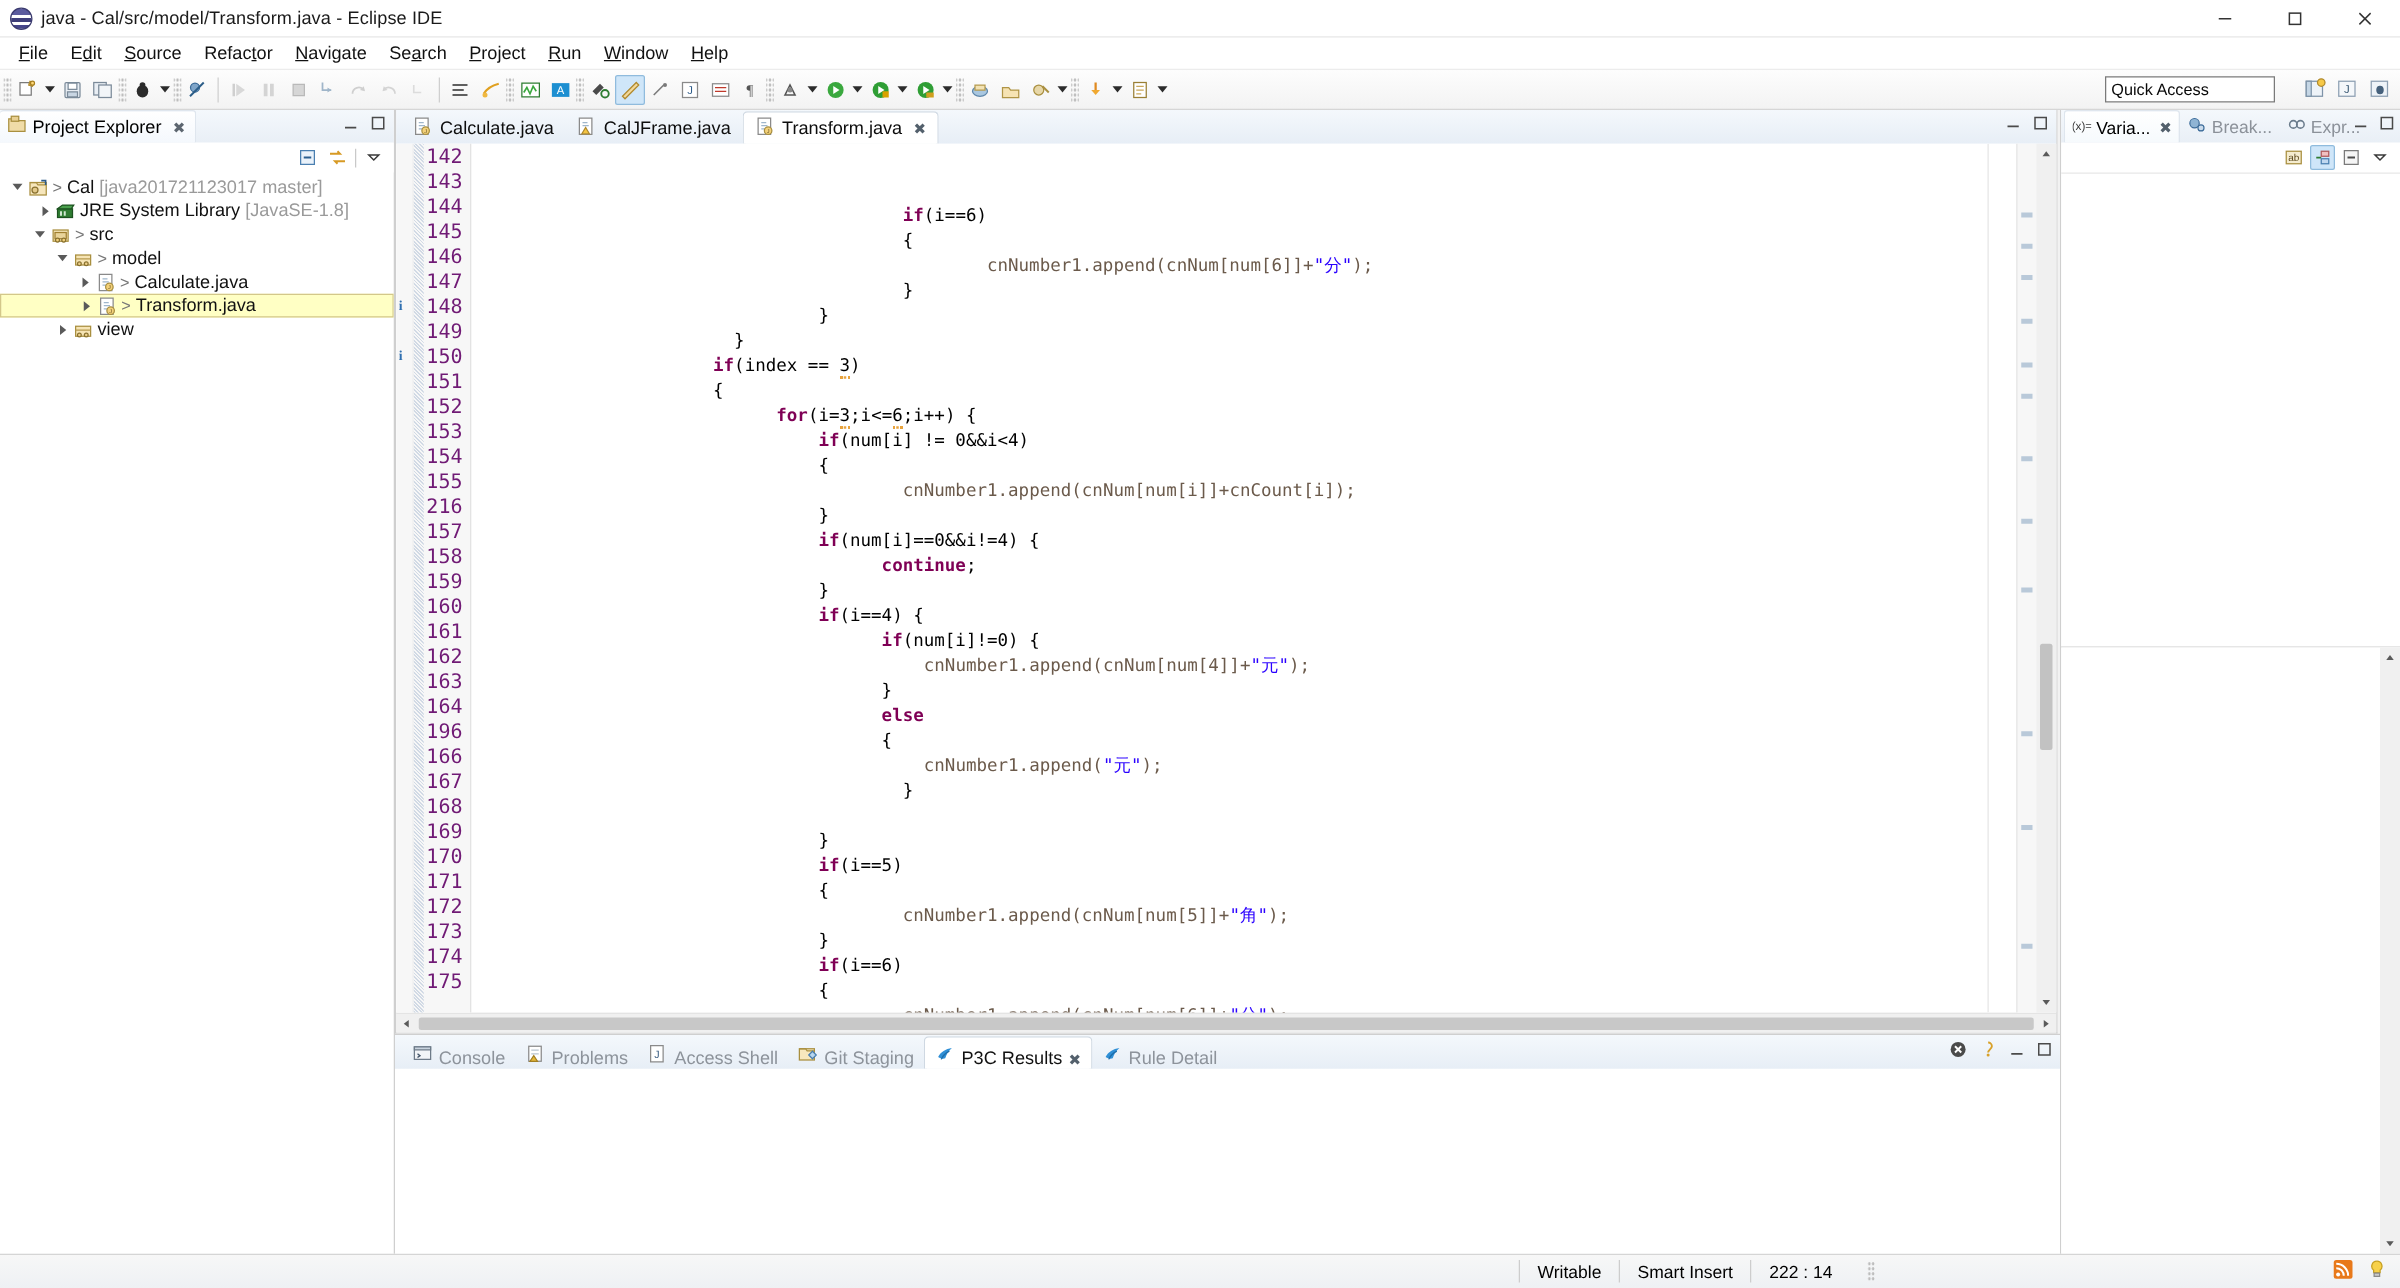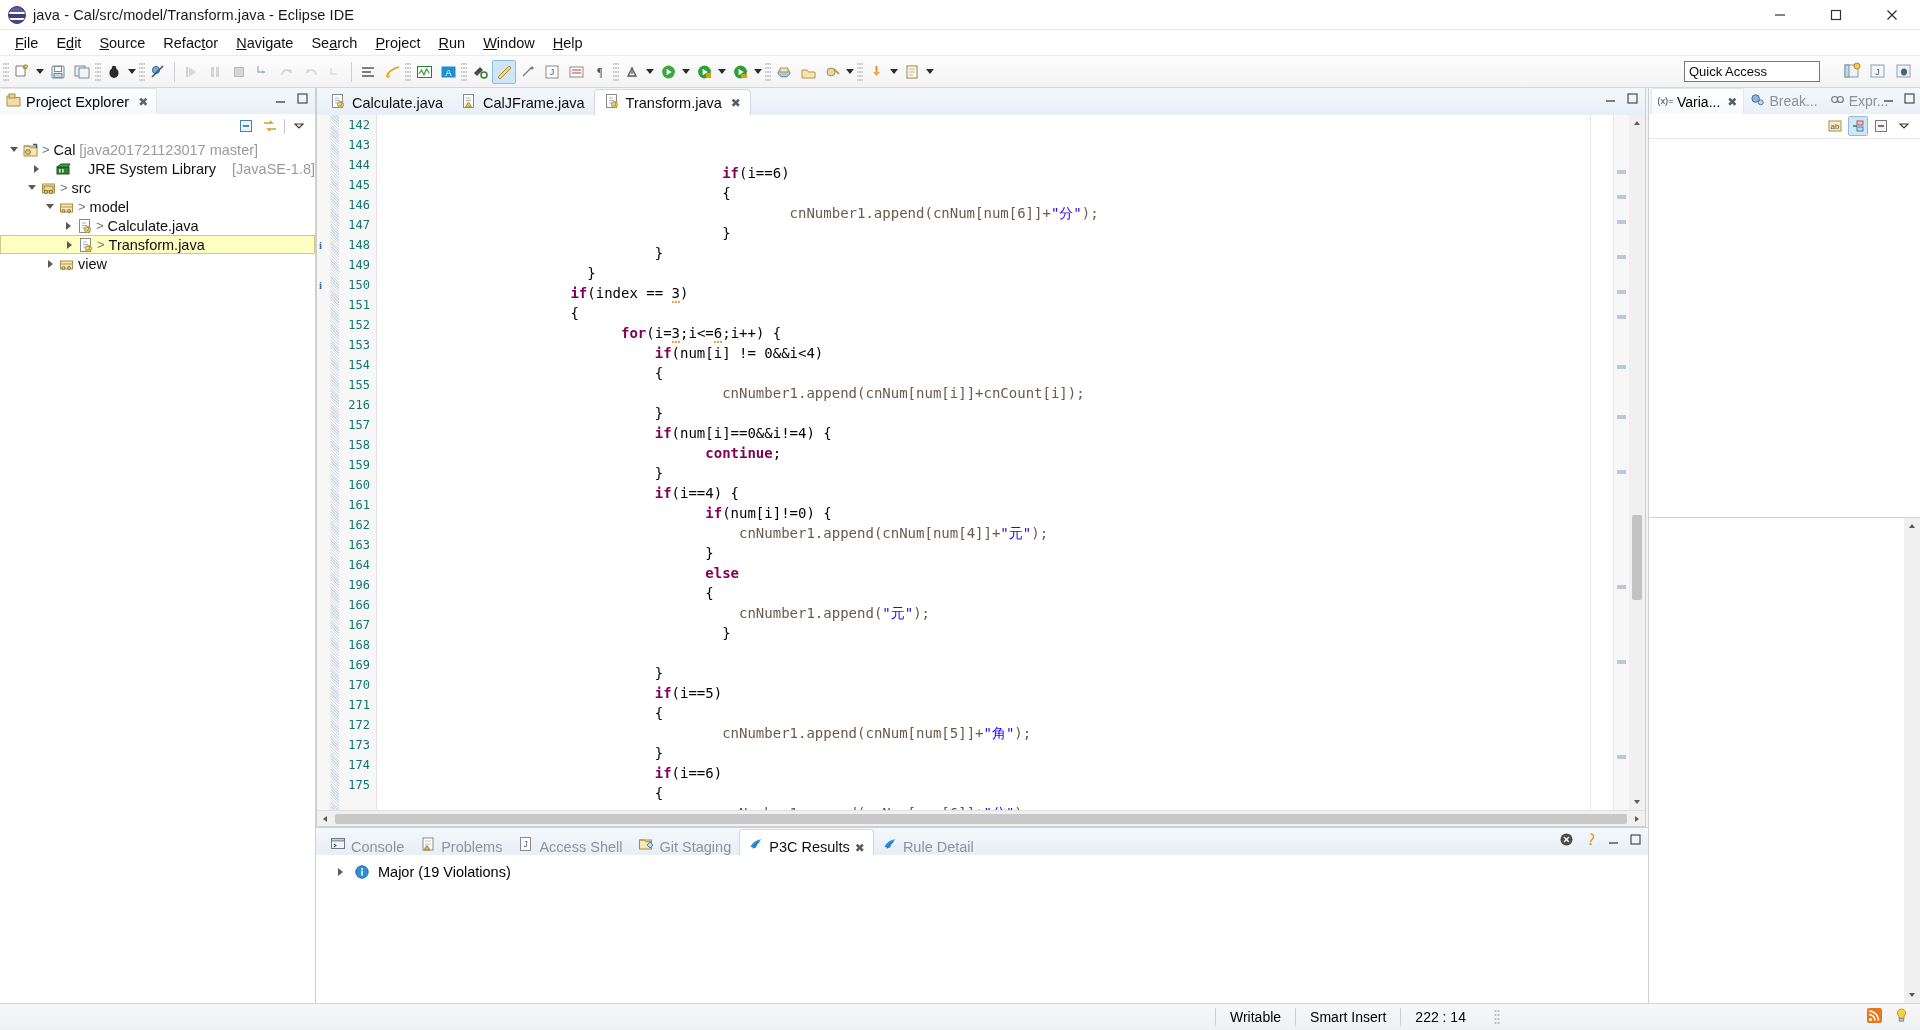--- a/index.html
+++ b/index.html
@@ -245,23 +245,23 @@
   }
   #marker-col {
     width: 14px; flex:none;
     background: #f7f7f7;
     border-right: 1px solid #ededed;
     position: relative;
   }
   #gutter {
     width: 46px; flex:none;
     background: #f7f7f7;
-    color: #0f766e;
+    color: #701a75;
     font-family: "DejaVu Sans Mono", monospace;
-    font-size: 12px;
+    font-size: 16px;
     text-align: right;
     padding-right: 6px;
     position: relative;
     border-right: 1px solid #e3e3e3;
   }
   #gutter .gstripe {
     position:absolute; left:0; top:0; bottom:0; width:8px;
     background-image: repeating-linear-gradient(45deg,#cfd8e4 0 1px, #f7f7f7 1px 2px);
     opacity:.95;
   }
@@ -720,21 +720,21 @@
               <rect x="1" y="4" width="13" height="10" fill="#f6e6bc" stroke="#a98f3f"></rect>
               <path d="M1 4h5l1.3 1.8H14" fill="none" stroke="#a98f3f"></path>
               <circle cx="5" cy="10" r="2.4" fill="#e3c98a" stroke="#8a7230"></circle>
               <path d="M10 2.5h3.5v3.5" fill="none" stroke="#2e5c8a" stroke-width="1.3"></path>
             </svg>
           </span>
           <span class="tgt">&gt;</span>
           <span class="tlabel">Cal</span>
           <span class="tdim">[java201721123017 master]</span>
         </div>
-        <div class="trow" style="padding-left: 28px; justify-content: space-between;">
+        <div class="trow" style="padding-left: 28px;">
           <span class="twist">
             <span class="chev-r"></span>
           </span>
           <span class="ticon">
             <svg width="16" height="16" viewBox="0 0 16 16">
               <rect x="1" y="6" width="12" height="7" fill="#2f7d32" stroke="#1d5220"></rect>
               <path d="M1 6l4-3h9l-2 3z" fill="#4aa04d" stroke="#1d5220"></path>
               <rect x="3" y="8" width="1.6" height="3.6" fill="#cfe8d0"></rect>
               <rect x="6" y="8" width="1.6" height="3.6" fill="#cfe8d0"></rect>
             </svg>
@@ -1022,35 +1022,20 @@
               </svg>
           </span>
           <span>
             <svg width="13" height="13" viewBox="0 0 13 13">
                 <rect x="2" y="2" width="9" height="9" fill="none" stroke="#4a4a4a" stroke-width="1.2"></rect>
               </svg>
           </span>
         </div>
       </div>
       <div id="bp-content">
-        <div id="bp-rows">
-            <div class="bprow">
-              <span class="twist">
-                <span class="chev-r"></span>
-              </span>
-              <span class="ticon">
-                <svg width="16" height="16" viewBox="0 0 16 16">
-                  <circle cx="8" cy="8" r="6.2" fill="#2f8fd6" stroke="#1e6ca5"></circle>
-                  <rect x="7.2" y="6.5" width="1.6" height="5" fill="#fff"></rect>
-                  <rect x="7.2" y="4" width="1.6" height="1.7" fill="#fff"></rect>
-                </svg>
-              </span>
-              <span>Major (19 Violations)</span>
-            </div>
-          </div>
       </div>
     </div>
   </div>
 
   <div id="right-panel">
     <div id="right-top">
       <div class="rt-tabbar">
         <div class="rt-tab active">
             <span><svg width="15" height="15" viewBox="0 0 16 16">
                 <text x="8" y="12" font-size="10" fill="#3a3a3a" text-anchor="middle" font-family="Liberation Sans">(x)=</text>

